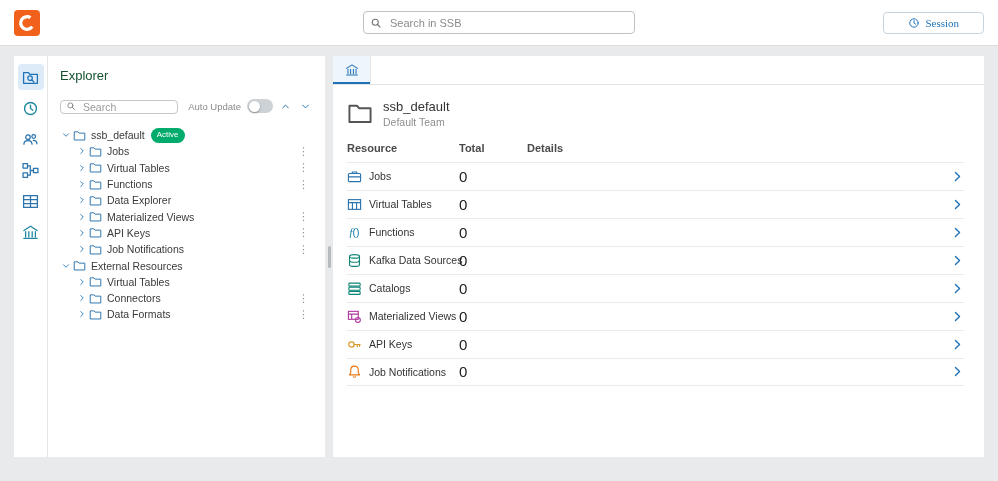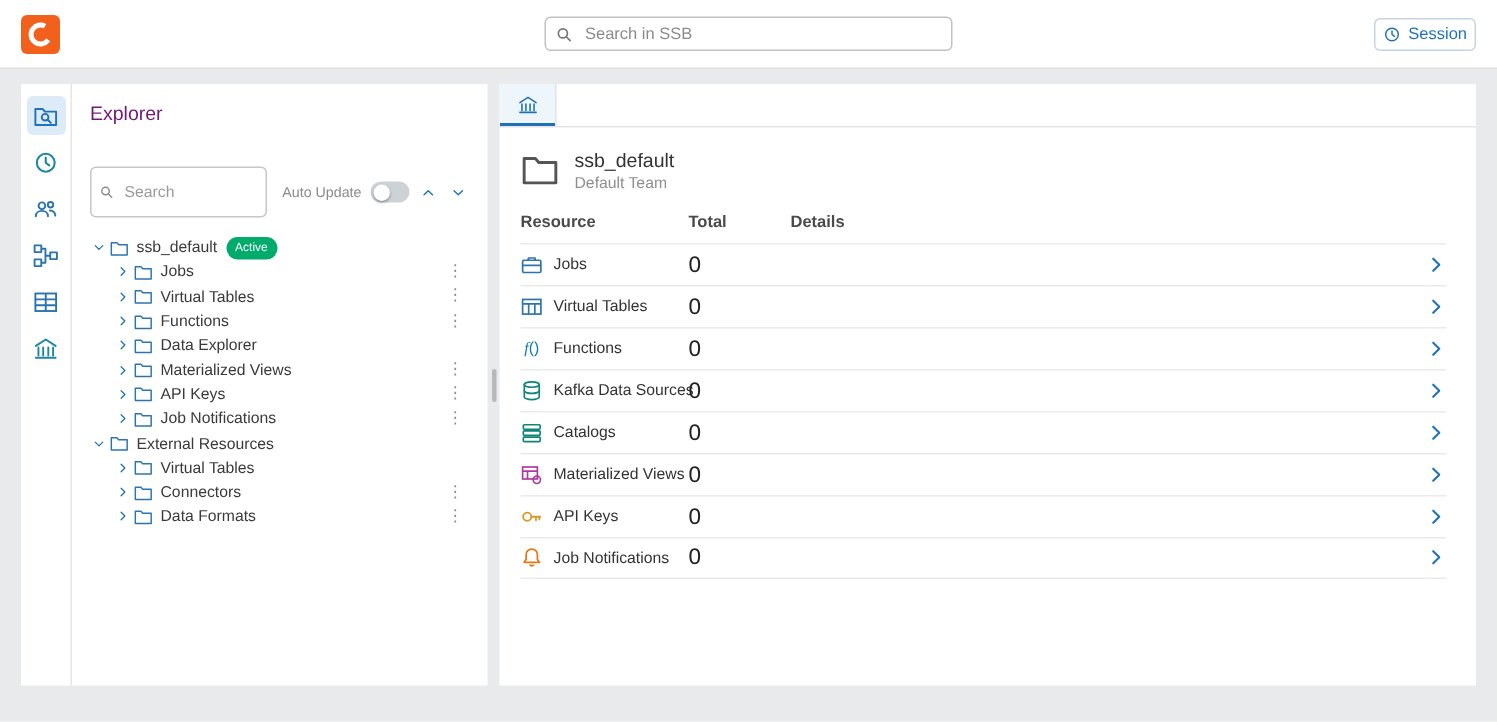--- a/index.html
+++ b/index.html
@@ -26,41 +26,41 @@
   .crumb .root{color:var(--accent);cursor:pointer}
   .crumb .sep{margin:0 5px;color:#888}
   .crumb .cur{color:#444}
   .top-search{position:absolute;left:50%;transform:translateX(-50%);width:272px}
   .top-search input{width:100%;height:23px;border:1px solid #c2c2c2;border-radius:4px;
     padding:0 8px 0 26px;font-size:11px;color:#333;outline:none;font-family:inherit;background:#fff}
   .top-search input::placeholder{color:#8b8b8b}
   .sicon{position:absolute;left:7px;top:50%;transform:translateY(-50%);width:12px;height:12px;color:#777}
   .session-btn{margin-left:auto;display:flex;align-items:center;gap:5px;
     border:1px solid #c7d4de;background:#fff;color:var(--accent);font-size:11px;
-    padding:4px 5px;border-radius:4px;cursor:pointer;font-family:Liberation Sans, sans-serif}
+    padding:4px 24px;border-radius:4px;cursor:pointer;font-family:Liberation Serif, serif}
   .session-btn svg{width:12px;height:12px}
 
   
   .content{display:flex;padding:10px 14px 24px;height:435px}
 
   
   .rail{width:34px;background:#fff;border-right:1px solid #e6e6e6;
     display:flex;flex-direction:column;align-items:center;padding-top:8px;gap:5px;flex:0 0 auto}
   .rail-item{width:26px;height:26px;border-radius:4px;display:flex;align-items:center;
     justify-content:center;color:#2c74ad;cursor:pointer}
   .rail-item.active{background:#dcebf7;color:var(--accent)}
   .rail-item.teal{color:#1d86a0}
   .rail-item svg{width:17px;height:17px}
 
   
   .explorer{width:277px;background:#fff;padding:12px;display:flex;flex-direction:column;flex:0 0 auto}
-  .exp-title{font-size:13px;color:#701a75;margin-bottom:28px}
+  .exp-title{font-size:13px;color:#14532d;margin-bottom:14px}
   .exp-controls{display:flex;align-items:center}
   .exp-search{position:relative;width:118px}
-  .exp-search input{width:100%;height:34px;border:1px solid #c6c6c6;border-radius:4px;
+  .exp-search input{width:100%;height:14px;border:1px solid #c6c6c6;border-radius:4px;
     padding:0 6px 0 22px;font-size:10.5px;outline:none;font-family:inherit}
   .exp-search input::placeholder{color:#9a9a9a}
   .exp-search .sicon{left:6px;width:10px;height:10px;color:#888}
   .auto-label{margin-left:auto;font-size:9.5px;color:#8b8b8b;margin-right:6px;white-space:nowrap}
   .toggle{width:26px;height:14px;border-radius:7px;background:#cdd2d6;position:relative;
     cursor:pointer;flex:0 0 auto}
   .toggle .knob{position:absolute;left:1.5px;top:1.5px;width:11px;height:11px;background:#fff;
     border-radius:50%;box-shadow:0 1px 2px rgba(0,0,0,.35)}
   .exp-chev{width:16px;height:16px;display:flex;align-items:center;justify-content:center;
     color:var(--accent);cursor:pointer;margin-left:4px}

